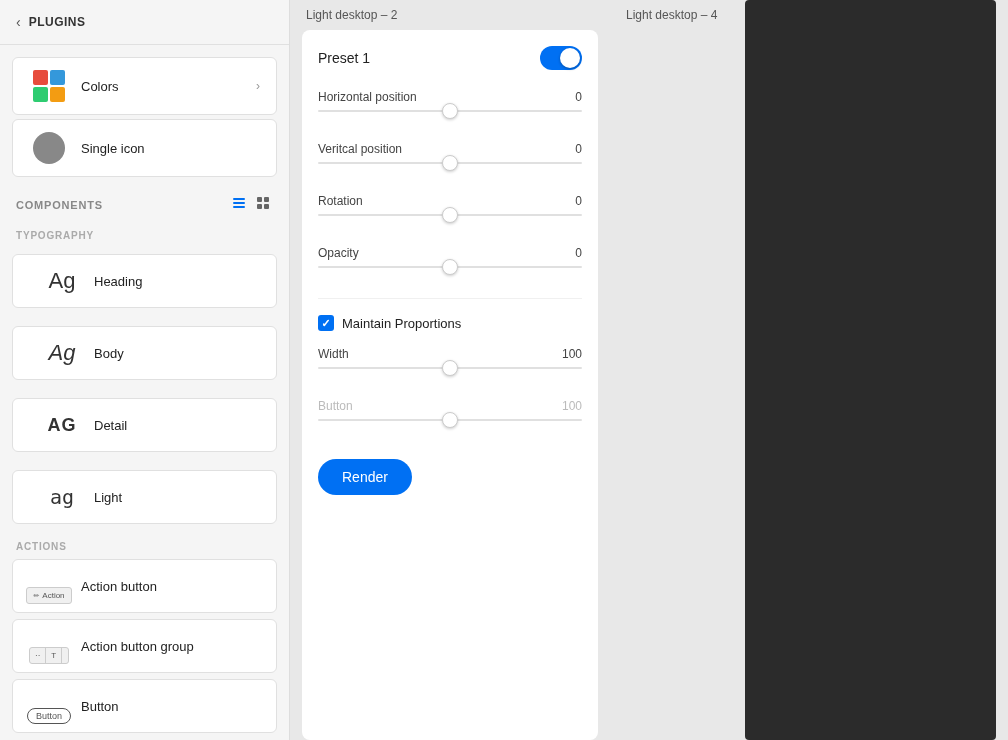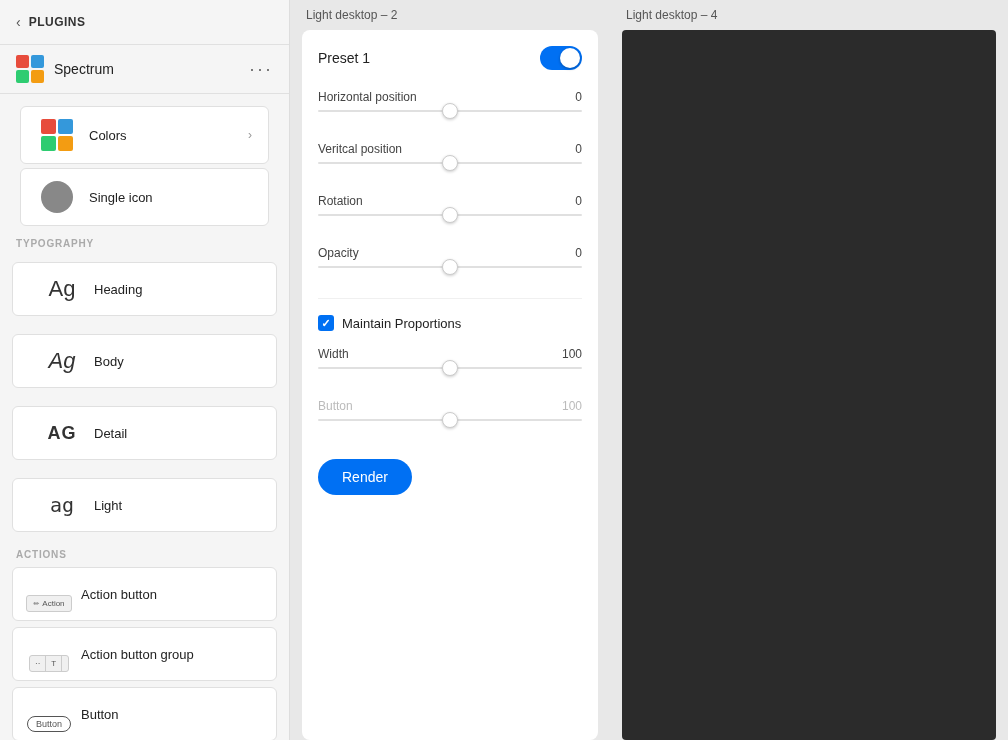--- a/index.html
+++ b/index.html
@@ -100,21 +100,21 @@
 
     
     .component-item {
       display: flex;
       align-items: center;
       gap: 12px;
       padding: 8px 16px;
       background: white;
       border: 1px solid #e0e0e0;
       border-radius: 6px;
-      margin: 4px 20px;
+      margin: 4px 12px;
       cursor: pointer;
     }
 
     .component-icon {
       width: 40px;
       height: 40px;
       display: flex;
       align-items: center;
       justify-content: center;
       flex-shrink: 0;
@@ -382,21 +382,21 @@
       font-weight: 500;
       cursor: pointer;
       margin-top: 8px;
     }
 
     
     .right-panel {
       flex: 1;
       background: #e8e8e8;
       display: flex;
-      flex-direction: column;
+      flex-direction: row;
       height: 740px;
     }
 
     .right-tab-header {
       padding: 8px 16px;
       font-size: 12px;
       color: #555;
       background: #e8e8e8;
     }
 
@@ -471,32 +471,20 @@
 
 <div class="sidebar">
 
   <div class="sidebar-header">
     <button class="back-btn">
       <span class="back-arrow">‹</span>
     </button>
     <span class="plugins-label">PLUGINS</span>
   </div>
 
-  <div class="spectrum-row">
-    <div class="spectrum-left">
-      <div class="spectrum-grid">
-        <div style="background:#e74c3c;"></div>
-        <div style="background:#3498db;"></div>
-        <div style="background:#2ecc71;"></div>
-        <div style="background:#f39c12;"></div>
-      </div>
-      <span class="spectrum-name">Spectrum</span>
-    </div>
-    <button class="more-btn">···</button>
-  </div>
 
   <div style="margin-top: 8px;">
     <div class="component-item">
       <div class="component-icon">
         <div class="colors-grid">
           <div style="background:#e74c3c; border-radius:2px;"></div>
           <div style="background:#3498db; border-radius:2px;"></div>
           <div style="background:#2ecc71; border-radius:2px;"></div>
           <div style="background:#f39c12; border-radius:2px;"></div>
         </div>
@@ -506,20 +494,40 @@
     </div>
 
     <div class="component-item">
       <div class="component-icon">
         <div class="single-icon-circle"></div>
       </div>
       <span class="component-label">Single icon</span>
     </div>
   </div>
 
+  <div class="section-header">
+    <span class="section-title">Components</span>
+    <div class="view-toggles">
+      <button class="view-toggle-btn active">
+        <svg width="16" height="16" viewBox="0 0 16 16" fill="currentColor">
+          <rect x="2" y="3" width="12" height="2" rx="1"></rect>
+          <rect x="2" y="7" width="12" height="2" rx="1"></rect>
+          <rect x="2" y="11" width="12" height="2" rx="1"></rect>
+        </svg>
+      </button>
+      <button class="view-toggle-btn">
+        <svg width="16" height="16" viewBox="0 0 16 16" fill="currentColor">
+          <rect x="2" y="2" width="5" height="5" rx="1"></rect>
+          <rect x="9" y="2" width="5" height="5" rx="1"></rect>
+          <rect x="2" y="9" width="5" height="5" rx="1"></rect>
+          <rect x="9" y="9" width="5" height="5" rx="1"></rect>
+        </svg>
+      </button>
+    </div>
+  </div>
 
   <div class="subsection-title">TYPOGRAPHY</div>
 
   <div class="typography-item">
     <div class="type-preview type-heading">Ag</div>
     <span class="type-label">Heading</span>
   </div>
 
   <div class="typography-item">
     <div class="type-preview type-body">Ag</div>

